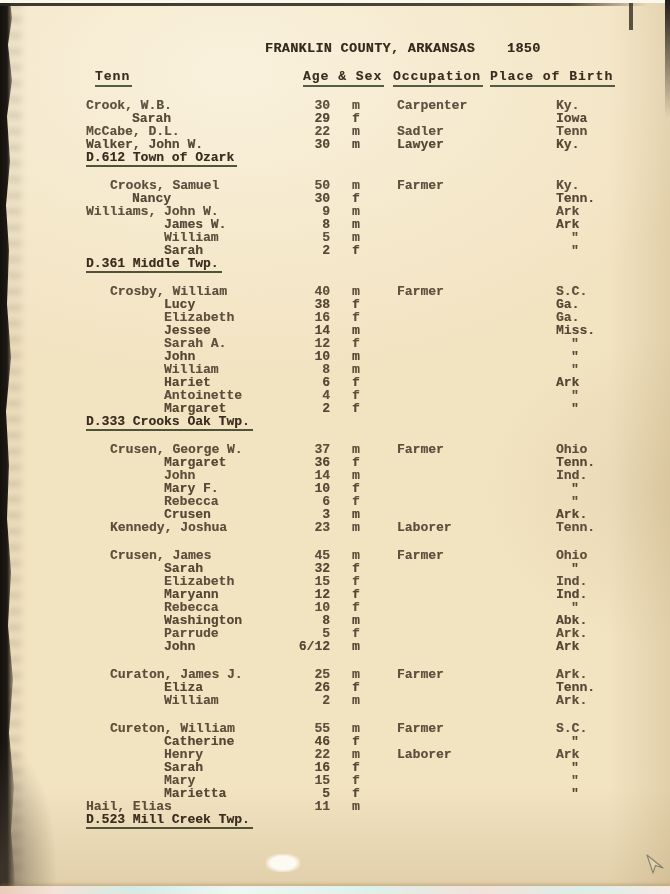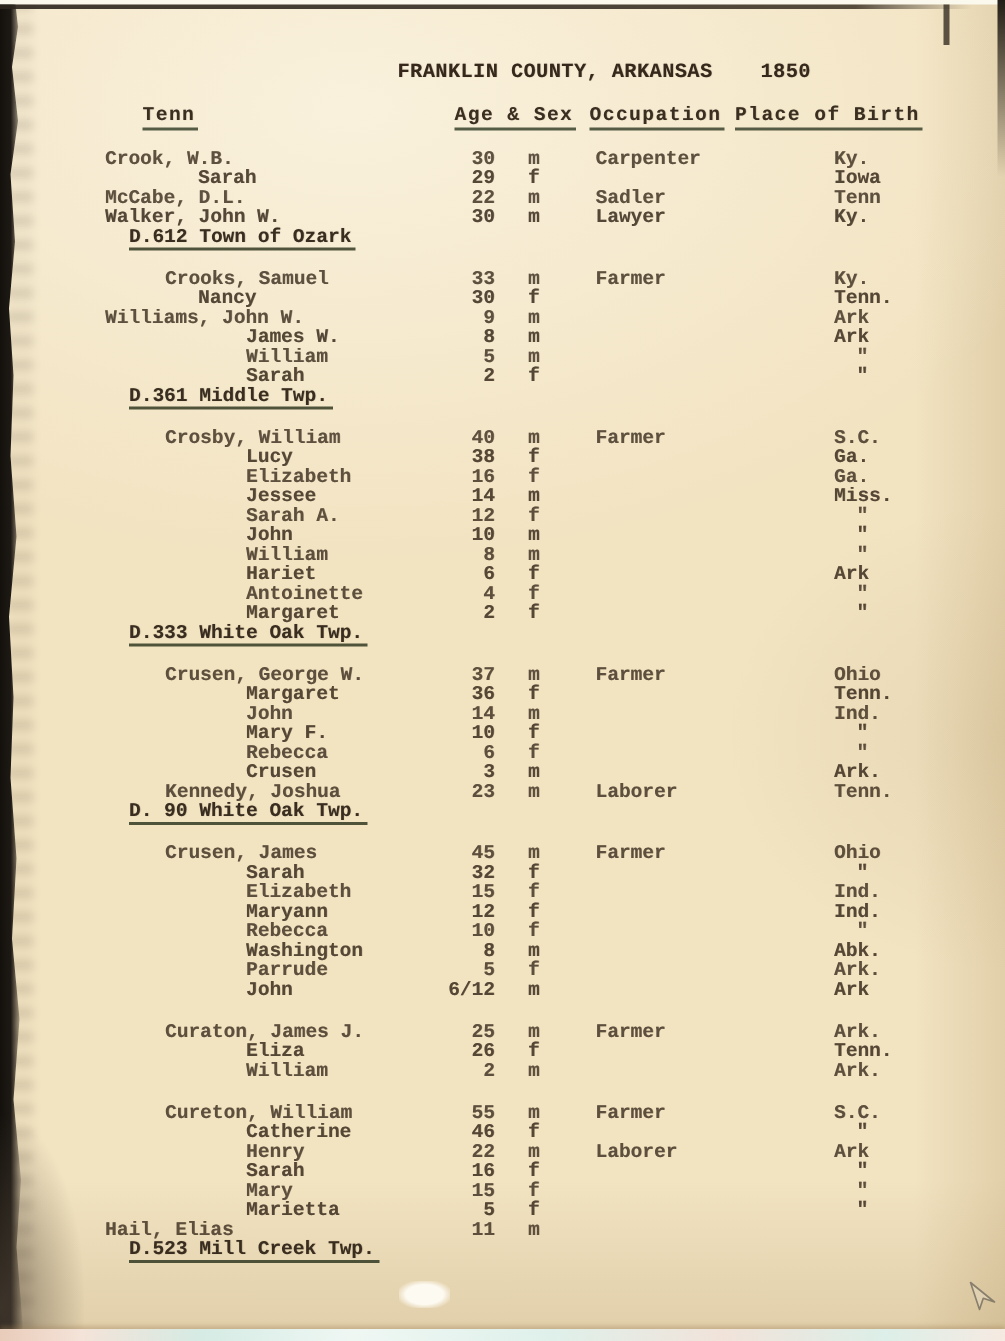--- a/index.html
+++ b/index.html
@@ -43,21 +43,21 @@
   .colhead{position:absolute;top:69px;font-size:13px;font-weight:bold;letter-spacing:1px;
     color:#3a2e20;padding:0 2px 1px 0;border-bottom:2px solid rgba(56,66,44,.85);
     text-shadow:.3px .3px .5px rgba(54,41,28,.4);white-space:pre;}
   .ch-name{left:95px;} .ch-agesex{left:303px;} .ch-occ{left:393px;} .ch-birth{left:490px;}
   .sections{position:absolute;top:99px;left:0;right:0;}
   .section{margin-bottom:15px;}
   .row{position:relative;height:13px;}
   .row span{position:absolute;top:0;font-size:13px;line-height:13px;font-weight:bold;
     white-space:pre;color:#483a2a;opacity:.92;text-shadow:.3px .3px .4px rgba(72,55,35,.5);}
   .row:nth-child(odd) span{opacity:.87;}
-  .pname.ind0{left:70px;text-align:right;} .pname.ind1{left:110px;} .pname.ind2{left:132px;} .pname.ind3{left:164px;}
+  .pname.ind0{left:86px;text-align:right;} .pname.ind1{left:110px;} .pname.ind2{left:132px;} .pname.ind3{left:164px;}
   .page-age{left:270px;width:60px;text-align:right;}
   .psex{left:352px;}
   .pocc{left:397px;}
   .pbirth{left:556px;} .pbirth.ditto{left:571px;}
   .sfooter{position:relative;height:13px;}
   .sfooter span{position:absolute;left:86px;top:0;font-size:13px;line-height:13px;font-weight:bold;
     color:#392d1f;border-bottom:2px solid rgba(60,66,42,.9);padding:0 3px 1px 0;white-space:pre;
     text-shadow:.3px .3px .5px rgba(54,41,28,.45);}
 </style>
 </head>
@@ -110,21 +110,21 @@
   </div>
       <div class="sfooter">
         <span>D.612 Town of Ozark</span>
       </div>
     </div>
 
     <div class="section">
       <div>
     <div class="row">
       <span class="pname ind1">Crooks, Samuel</span>
-      <span class="page-age">33</span>
+      <span class="page-age">50</span>
       <span class="psex">m</span>
       <span class="pocc">Farmer</span>
       <span class="pbirth">Ky.</span>
     </div>
 
     <div class="row">
       <span class="pname ind2">Nancy</span>
       <span class="page-age">30</span>
       <span class="psex">f</span>
       <span class="pocc"></span>
@@ -244,21 +244,21 @@
 
     <div class="row">
       <span class="pname ind3">Margaret</span>
       <span class="page-age">2</span>
       <span class="psex">f</span>
       <span class="pocc"></span>
       <span class="pbirth ditto">"</span>
     </div>
   </div>
       <div class="sfooter">
-        <span>D.333 White Oak Twp.</span>
+        <span>D.333 Crooks Oak Twp.</span>
       </div>
     </div>
 
     <div class="section">
       <div>
     <div class="row">
       <span class="pname ind1">Crusen, George W.</span>
       <span class="page-age">37</span>
       <span class="psex">m</span>
       <span class="pocc">Farmer</span>
@@ -306,23 +306,20 @@
     </div>
 
     <div class="row">
       <span class="pname ind1">Kennedy, Joshua</span>
       <span class="page-age">23</span>
       <span class="psex">m</span>
       <span class="pocc">Laborer</span>
       <span class="pbirth">Tenn.</span>
     </div>
   </div>
-      <div class="sfooter">
-        <span>D. 90 White Oak Twp.</span>
-      </div>
     </div>
 
     <div class="section">
       <div>
     <div class="row">
       <span class="pname ind1">Crusen, James</span>
       <span class="page-age">45</span>
       <span class="psex">m</span>
       <span class="pocc">Farmer</span>
       <span class="pbirth">Ohio</span>

